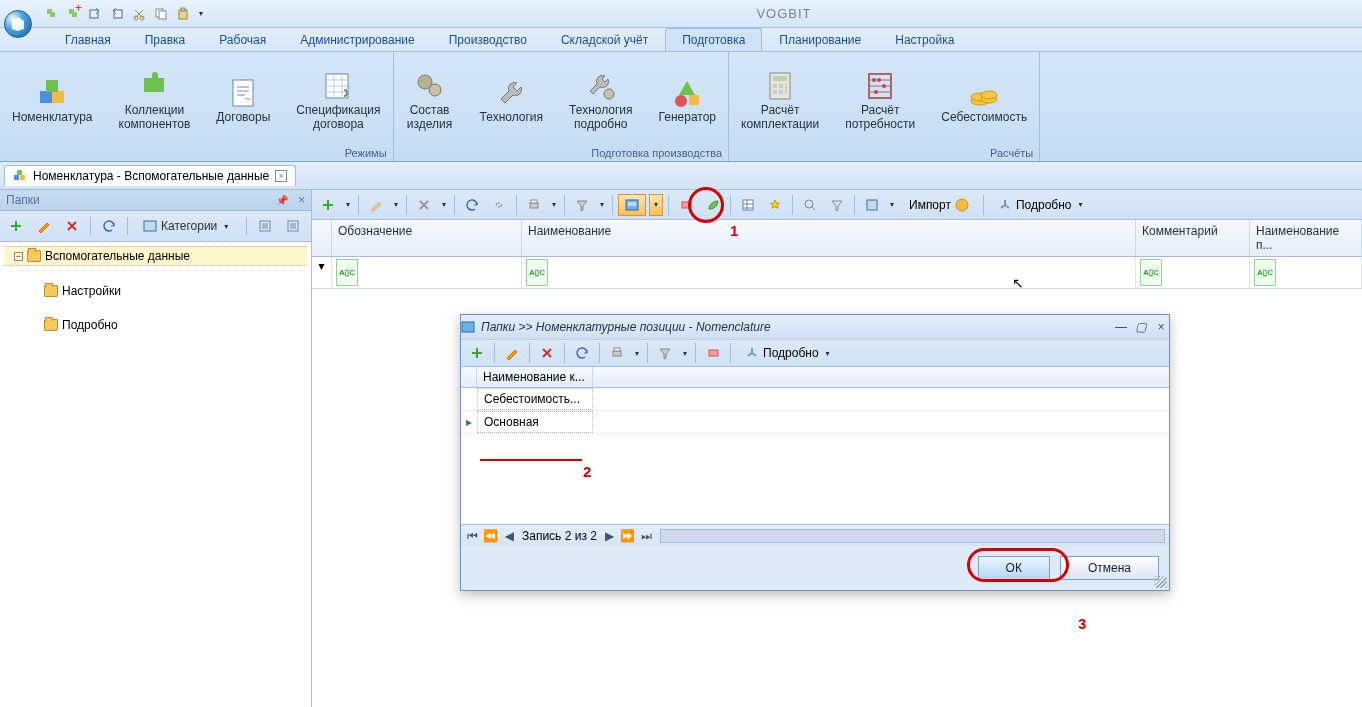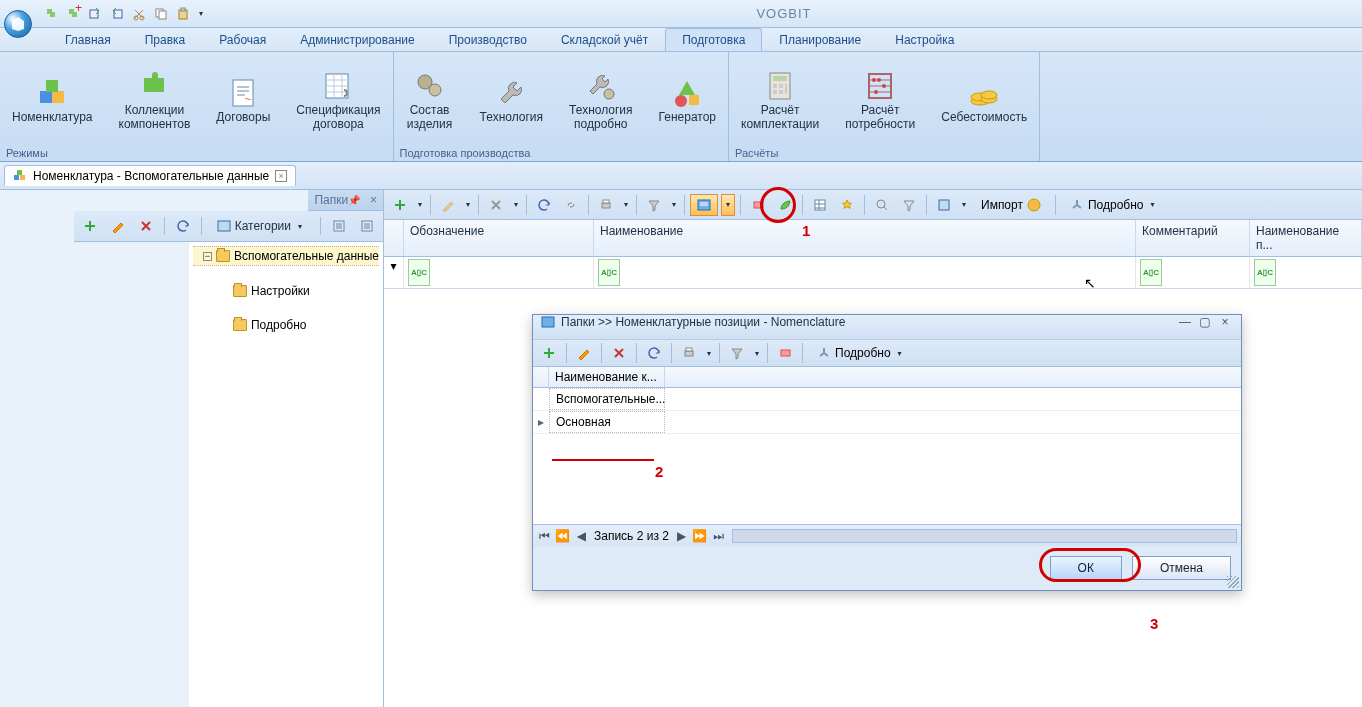--- a/index.html
+++ b/index.html
@@ -14,33 +14,33 @@
   
   
   .tabstrip { height: 24px; background: linear-gradient(#e1edfa,#d7e6f6); border-bottom: 1px solid #a3bde0; display: flex; align-items: flex-end; padding-left: 48px; }
   .tab { padding: 4px 16px; color: #1c4f8c; cursor: pointer; border: 1px solid transparent; border-bottom: none; }
   .tab.active { background: #cfe2f7; border-color: #a3bde0; border-top-left-radius: 3px; border-top-right-radius: 3px; }
 
   
   .ribbon { height: 110px; background: linear-gradient(#d5e6f7,#c6dcf4); border-bottom: 1px solid #7da6d6; display: flex; }
   .group { border-right: 1px solid #a3bde0; padding: 4px 6px 0 6px; display: flex; flex-direction: column; }
   .group-items { display: flex; gap: 14px; flex: 1; align-items: center; }
-  .group-label { text-align: left; color: #45618d; padding: 2px 0; font-size: 11px; }
+  .group-label { text-align: right; color: #45618d; padding: 2px 0; font-size: 11px; }
   .rbtn { display: flex; flex-direction: column; align-items: center; justify-content: flex-start; width: auto; min-width: 60px; padding: 2px 6px; cursor: pointer; }
   .rbtn .ico32 { width: 32px; height: 32px; margin-bottom: 2px; display:flex; align-items:center; justify-content:center; }
   .rbtn span { text-align: center; color: #234; line-height: 1.1; }
 
   
   .doctabs { height: 28px; background: linear-gradient(#e4eefb,#d3e3f6); border-bottom: 1px solid #a3bde0; display: flex; align-items: center; padding: 0 4px; }
   .doctab { background: #fdfdfd; border: 1px solid #a3bde0; border-bottom: none; padding: 3px 8px; border-top-left-radius: 3px; border-top-right-radius: 3px; display: flex; align-items: center; gap: 6px; }
   .doctab .close { width:12px; height:12px; border:1px solid #888; font-size:9px; line-height:10px; text-align:center; color:#888; }
 
   
   .mainrow { display: flex; height: calc(707px - 28px - 24px - 110px - 28px); }
-  .sidebar { width: 384px; background: #e9f1fb; border-right: 1px solid #a3bde0; display: flex; flex-direction: column; align-items: flex-end; }
+  .sidebar { width: 312px; background: #e9f1fb; border-right: 1px solid #a3bde0; display: flex; flex-direction: column; }
   .side-title { background: linear-gradient(#c9dcf0,#bcd3ec); color: #5973a0; padding: 3px 6px; display:flex; align-items:center; justify-content:space-between; border-bottom:1px solid #a3bde0;}
   .side-toolbar { background: linear-gradient(#dce9f8,#d0e1f4); padding: 4px; display: flex; align-items: center; gap: 4px; border-bottom:1px solid #a3bde0; }
   .side-toolbar .sep { width:1px; height:18px; background:#a3bde0; margin:0 2px; }
   .cat-btn { padding: 2px 8px; color: #234; display:flex; align-items:center; gap:4px; border:1px solid transparent; }
   .tree { background: #fff; flex: 1; padding: 4px; }
   .tree-node { padding: 2px 0 2px 10px; display:flex; align-items:center; gap:4px; }
   .tree-node.sub { padding-left: 40px; margin-top: 16px; }
   .tree-node.sel { background: #fff7cc; border-top:1px dotted #caa; border-bottom:1px dotted #caa;}
   .fld-ico { width:14px; height:12px; background:#f6c95c; border:1px solid #c09030; border-radius:1px; display:inline-block; position:relative;}
   .fld-ico:before { content:""; position:absolute; top:-3px; left:0; width:6px; height:3px; background:#f6c95c; border:1px solid #c09030; border-bottom:none; }
@@ -60,21 +60,21 @@
   .filter-row .fc { border-right:1px solid #e5e5e5; padding:2px 4px; }
   .abc { display:inline-block; font-size:8px; font-weight:bold; border:1px solid #9c9; padding:8px 2px; color:#393; background:#efe; }
 
   
   .callout { position: absolute; border: 3px solid #d40000; border-radius: 50%; }
   .num { position: absolute; color: #d40000; font-weight: bold; font-size: 15px; }
   .underline-red { position:absolute; height:2px; background:#d40000; }
 
   
   .dialog { position: absolute; background: #dfeaf9; border: 1px solid #6e90bf; box-shadow: 0 4px 12px rgba(0,0,0,.25); }
-  .dlg-title { height:24px; background: linear-gradient(#e4eefb,#cfe0f5); display:flex; align-items:flex-start; padding:0 8px; color:#234; }
+  .dlg-title { height:24px; background: linear-gradient(#e4eefb,#cfe0f5); display:flex; align-items:center; padding:0 0; color:#234;font-style:italic; }
   .dlg-title .spacer{flex:1;}
   .win-btn { width:16px; height:14px; margin-left:4px; display:flex; align-items:center; justify-content:center; color:#456; }
   .dlg-toolbar { height:28px; background: linear-gradient(#dce9f8,#d0e1f4); display:flex; align-items:center; gap:3px; padding:0 4px; border-top:1px solid #bcd; border-bottom:1px solid #a3bde0;}
   .dlg-grid { background:#fff; }
   .dlg-gh { display:flex; background: linear-gradient(#f6f9fd,#e5eefa); border-bottom:1px solid #a3bde0;}
   .dlg-gh .c0{width:16px; border-right:1px solid #c9d8ee;}
   .dlg-gh .c1{width:116px; padding:3px 6px; border-right:1px solid #c9d8ee; text-align:left;}
   .dlg-row{display:flex; border-bottom:1px solid #eee;}
   .dlg-row .c0{width:16px; display:flex; align-items:center; justify-content:center; color:#567;}
   .dlg-row .c1{width:116px; padding:3px 6px; border:1px dotted #bbb;}
@@ -587,21 +587,21 @@
           <span class="dd-arrow">▾</span>
         </div>
       </div>
       <div class="dlg-grid">
         <div class="dlg-gh">
           <div class="c0"></div>
           <div class="c1">Наименование к...</div>
         </div>
         <div class="dlg-row">
           <div class="c0"></div>
-          <div class="c1">Вспомогательные...</div>
+          <div class="c1">Себестоимость...</div>
         </div>
         <div class="dlg-row sel" style="position:relative;">
           <div class="c0">▸</div>
           <div class="c1">Основная</div>
         </div>
         <div style="height:90px;"></div>
       </div>
 
       <div class="underline-red" style="left:19px; top:144px; width:102px;"></div>
       <div class="num" style="left:122px; top:148px;">2</div>

